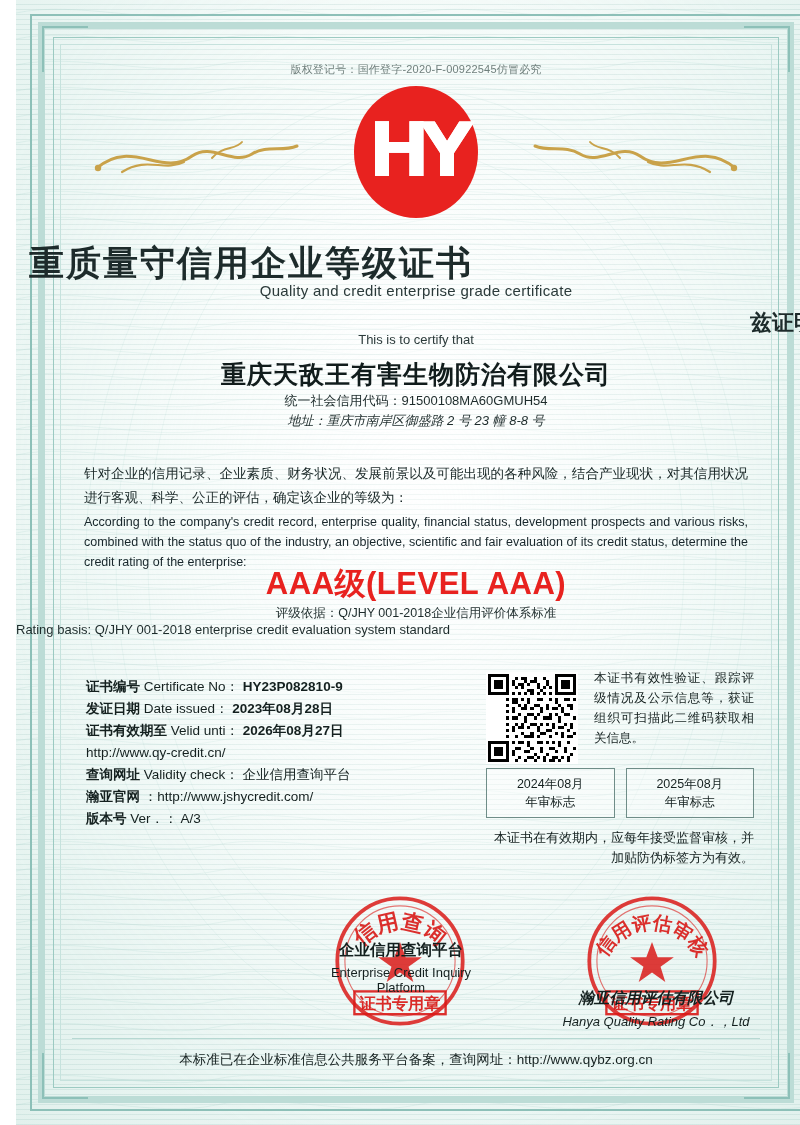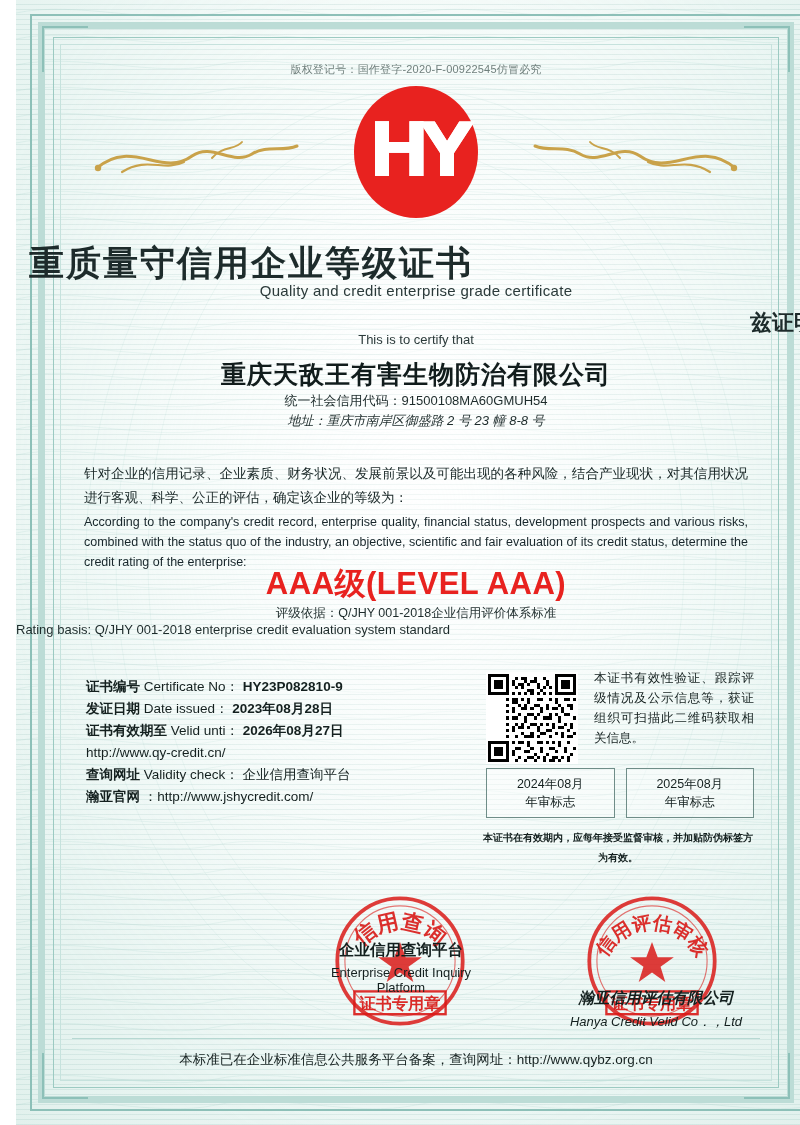--- a/index.html
+++ b/index.html
@@ -302,25 +302,24 @@
     color: #14201f;
     line-height: 18px;
     background: rgba(255,255,255,0.35);
   }
 
   .validity-note {
     position: absolute;
     top: 828px;
     left: 466px;
     width: 272px;
-    font-size: 10px;
+    font-size: 13px;
     line-height: 20px;
     color: #14201f;
-    text-align: center;
-    font-weight: bold;
+    text-align: right;
   }
 
   
   .seal {
     position: absolute;
     width: 152px;
     height: 152px;
   }
   .seal.left { left: 308px; top: 885px; }
   .seal.right { left: 560px; top: 885px; }
@@ -443,20 +442,25 @@
       <span class="val-normal">http://www.qy-credit.cn/</span>
     </div>
     <div class="row">
       <span class="lbl-cn">查询网址</span>
       <span class="lbl-en">Validity check：</span>
       <span class="val-normal">企业信用查询平台</span>
     </div>
     <div class="row">
       <span class="lbl-cn">瀚亚官网</span>
       <span class="lbl-en">：http://www.jshycredit.com/</span>
+    </div>
+    <div class="row">
+      <span class="lbl-cn">版本号</span>
+      <span class="lbl-en">Ver．：</span>
+      <span class="val-normal">A/3</span>
     </div>
   </div>
 
   <div class="qr">
     <svg width="88" height="88" viewBox="0 0 29 29" shape-rendering="crispEdges">
       <rect width="29" height="29" fill="#ffffff"></rect>
       <g fill="#000000">
 
         <rect x="0" y="0" width="7" height="1"></rect>
           <rect x="0" y="6" width="7" height="1"></rect>
@@ -645,19 +649,19 @@
     <rect x="32" y="112" width="96" height="24" fill="none" stroke="#d91a17" stroke-width="2.5" opacity="0.9"></rect>
     <text x="80" y="130" font-family="'Liberation Sans',sans-serif" font-size="17" font-weight="bold" fill="#d91a17" text-anchor="middle" opacity="0.92">证书专用章</text>
   </svg>
 
   <div class="org-block org-left">
     <div class="cn">企业信用查询平台</div>
     <div class="en">Enterprise Credit Inquiry Platform</div>
   </div>
   <div class="org-block org-right">
     <div class="cn">瀚亚信用评估有限公司</div>
-    <div class="en">Hanya Credit Velid Co．，Ltd</div>
+    <div class="en">Hanya Quality Rating Co．，Ltd</div>
   </div>
 
   <div class="footer-rule"></div>
   <div class="footer">本标准已在企业标准信息公共服务平台备案，查询网址：http://www.qybz.org.cn</div>
 
 </div>
 
 </body></html>

